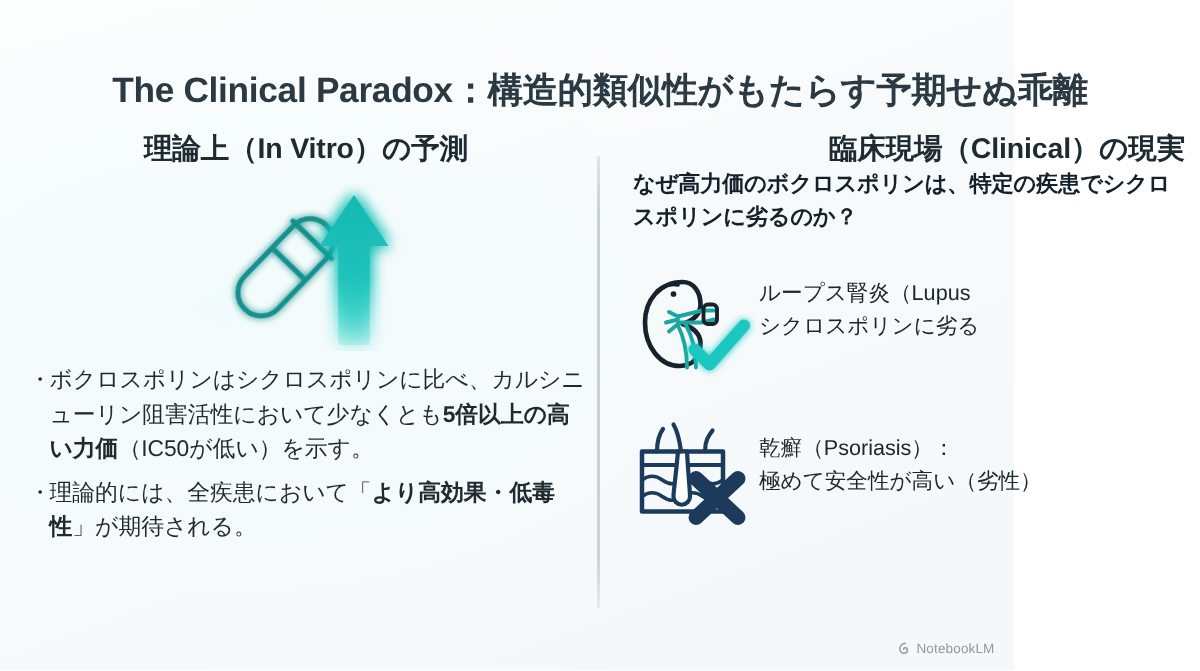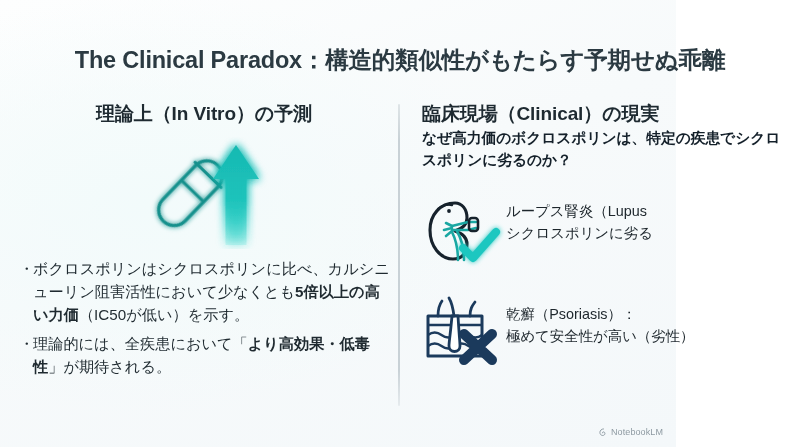--- a/index.html
+++ b/index.html
@@ -46,34 +46,34 @@
     top: 104px;
     width: 1.6px;
     height: 302px;
     background: linear-gradient(to bottom, #dfe5e8 0%, #c8d1d6 12%, #c8d1d6 88%, #e6ebee 100%);
     border-radius: 1px;
   }
 
   
   .col {
     position: absolute;
-    top: 101px;
+    top: 86px;
   }
   .col-left  { left: 18px;  width: 372px; }
   .col-right { left: 422px; width: 368px; }
 
   .col-head {
     text-align: center;
     font-size: 19px;
     font-weight: 700;
     color: #1e2a31;
     letter-spacing: -0.1px;
     white-space: nowrap;
   }
-  .col-head-right { text-align: left; }
+  .col-head-right { text-align: right; }
 
   
   .art-wrap {
     position: relative;
     height: 118px;
     margin-top: 8px;
   }
   .art-svg {
     position: absolute;
     left: 108px;

